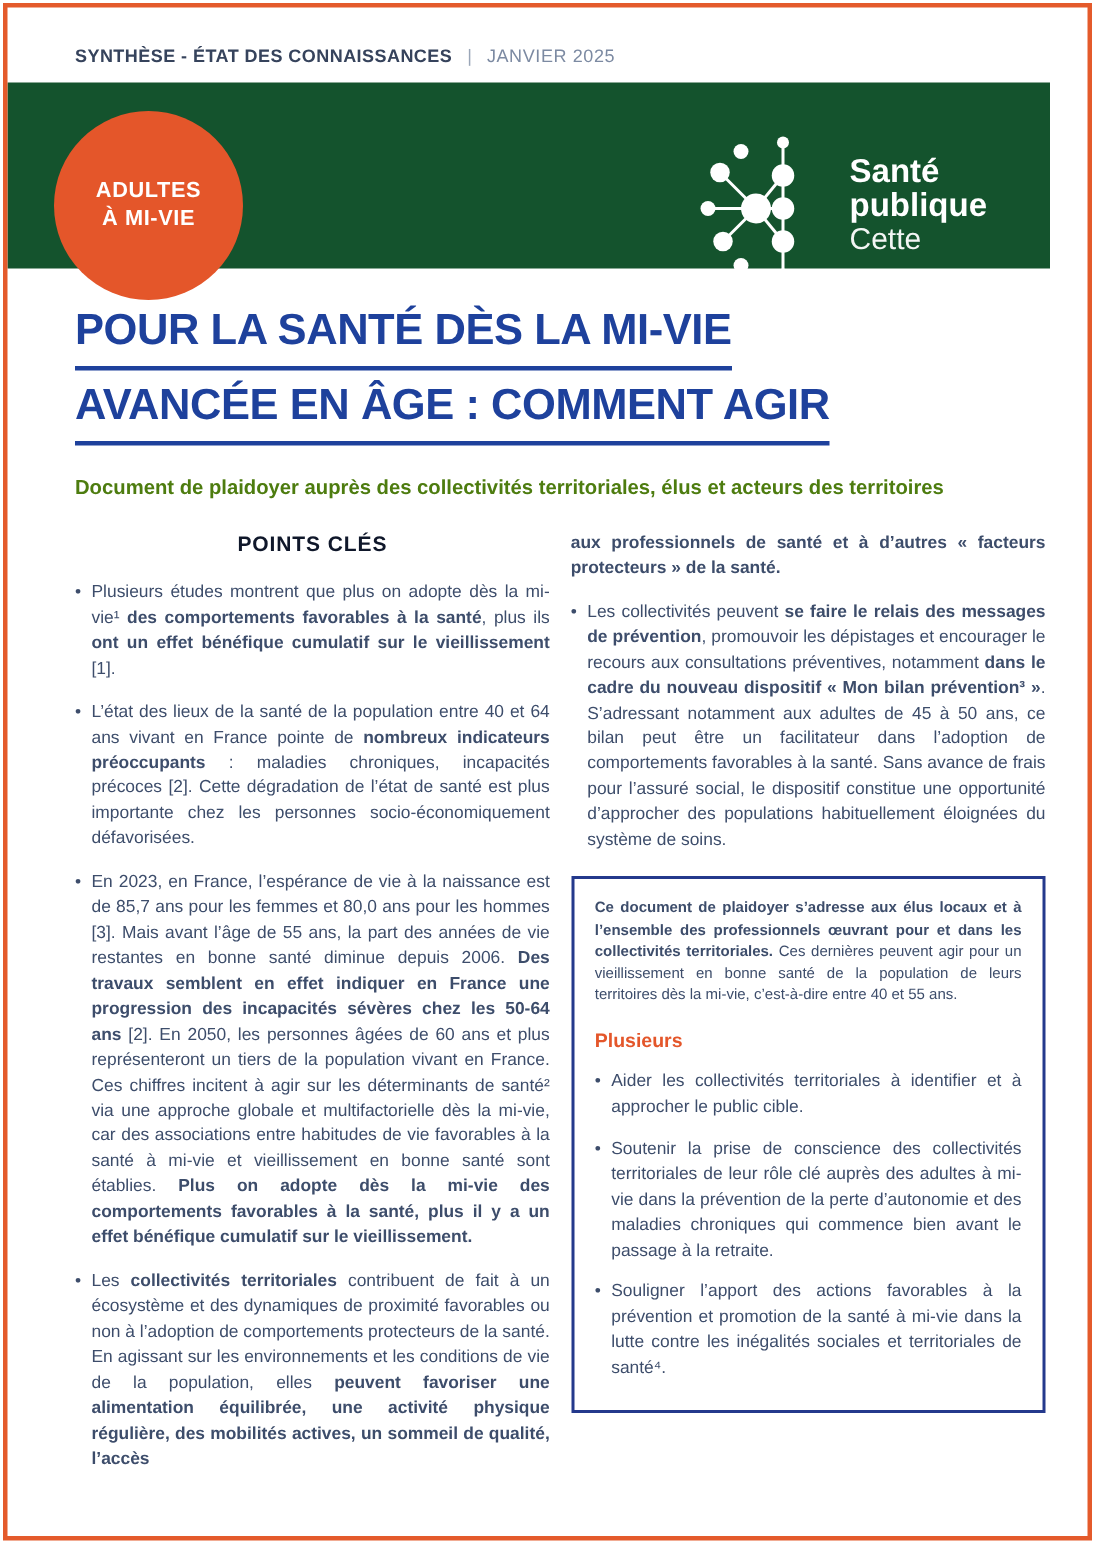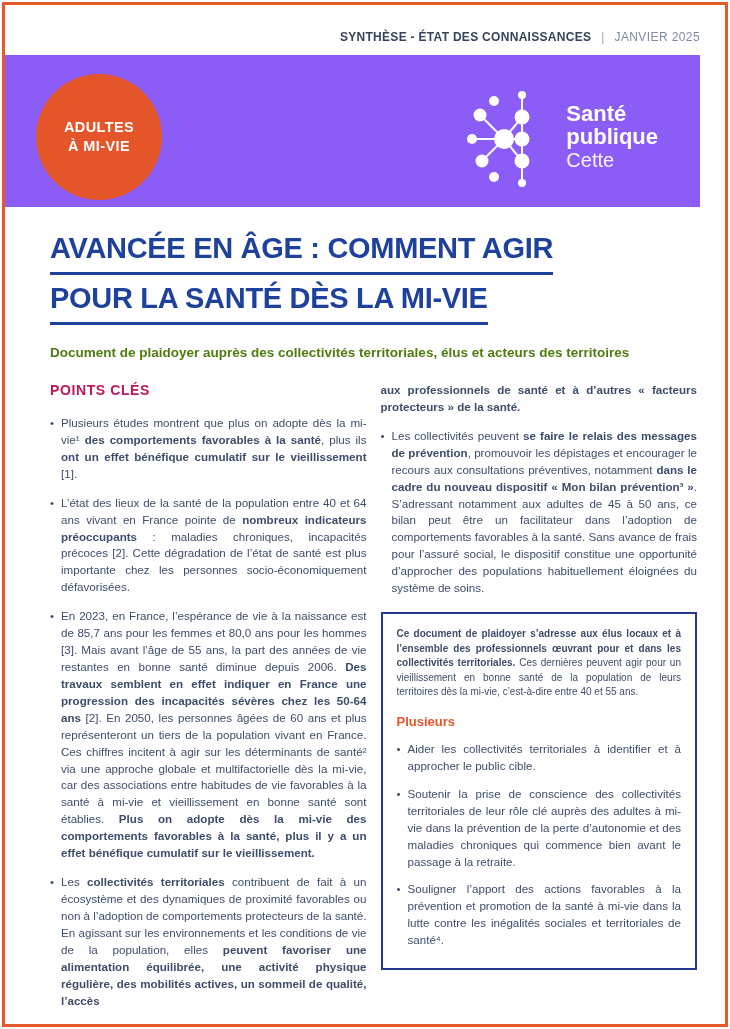--- a/index.html
+++ b/index.html
@@ -13,34 +13,33 @@
     overflow:hidden;
   }
   .frame {
     position:absolute; inset:2px;
     border:3px solid #e45a2b;
     pointer-events:none;
     z-index:10;
   }
   
   .topbar {
-    padding:30px 30px 11px 30px;
+    padding:30px 30px 11px 50px;
     display:flex; align-items:baseline; gap:10px;
     white-space:nowrap;
-    justify-content:flex-end;
   }
   .topbar .doc-type { font-size:12px; font-weight:bold; letter-spacing:.3px; color:#36435c; }
   .topbar .sep { font-size:12px; color:#9aa6b8; font-weight:normal; }
   .topbar .doc-date { font-size:12px; color:#7c8aa2; letter-spacing:.4px; }
   
   .banner {
     position:relative;
     margin-left:5px;
-    width:695px; height:152px;
-    background:#8b5cf6;
+    width:695px; height:124px;
+    background:#14532d;
   }
   .badge {
     position:absolute; left:31px; top:19px;
     width:126px; height:126px; border-radius:50%;
     background:#e4562a;
     display:flex; flex-direction:column; align-items:center; justify-content:center;
     text-align:center;
   }
   .badge span {
     color:#ffffff; font-weight:bold; font-size:14.5px; letter-spacing:.4px; line-height:1.3;
@@ -65,22 +64,23 @@
     margin:13px 50px 0 50px;
     font-size:13.5px; font-weight:bold; color:#4d7c0f;
   }
   
   .columns {
     display:flex; gap:14px;
     margin:22px 33px 0 50px;
   }
   .col { flex:1; min-width:0; }
   .points-cles-heading {
-    color:#be185d; font-size:14px; font-weight:bold; letter-spacing:.6px;
+    color:#0f172a; font-size:14px; font-weight:bold; letter-spacing:.6px;
     margin-bottom:17px;
+    text-align:center;
   }
   .li {
     font-size:11.6px; line-height:1.46;
     margin-bottom:12px;
     text-align:justify;
   }
   .li.bullet { position:relative; padding-left:11px; }
   .li.bullet::before { content:"•"; position:absolute; left:0; top:0; }
   .b { font-weight:bold;margin-top:36px; }
   
@@ -140,22 +140,22 @@
       </svg>
       <div class="logo-text">
         <span class="l1">Santé</span>
         <span class="l2">publique</span>
         <span class="l3">Cette</span>
       </div>
     </div>
   </section>
 
   <div class="title-block">
+    <div><span class="title-line">POUR LA SANTÉ DÈS LA MI-VIE</span></div>
     <div><span class="title-line">AVANCÉE EN ÂGE : COMMENT AGIR</span></div>
-    <div><span class="title-line">POUR LA SANTÉ DÈS LA MI-VIE</span></div>
   </div>
 
   <p class="subtitle">Document de plaidoyer auprès des collectivités territoriales, élus et acteurs des territoires</p>
 
   <div class="columns">
     <div class="col">
       <h2 class="points-cles-heading">POINTS CLÉS</h2>
       <div>
           <div class="li bullet"><span>Plusieurs études montrent que plus on adopte dès la mi-vie¹ </span><span class="b">des comportements favorables à la santé</span><span>, plus ils </span><span class="b">ont un effet bénéfique cumulatif sur le vieillissement</span><span> [1].</span></div>
           <div class="li bullet"><span>L’état des lieux de la santé de la population entre 40 et 64 ans vivant en France pointe de </span><span class="b">nombreux indicateurs préoccupants</span><span> : maladies chroniques, incapacités précoces [2]. Cette dégradation de l’état de santé est plus importante chez les personnes socio-économiquement défavorisées.</span></div>

